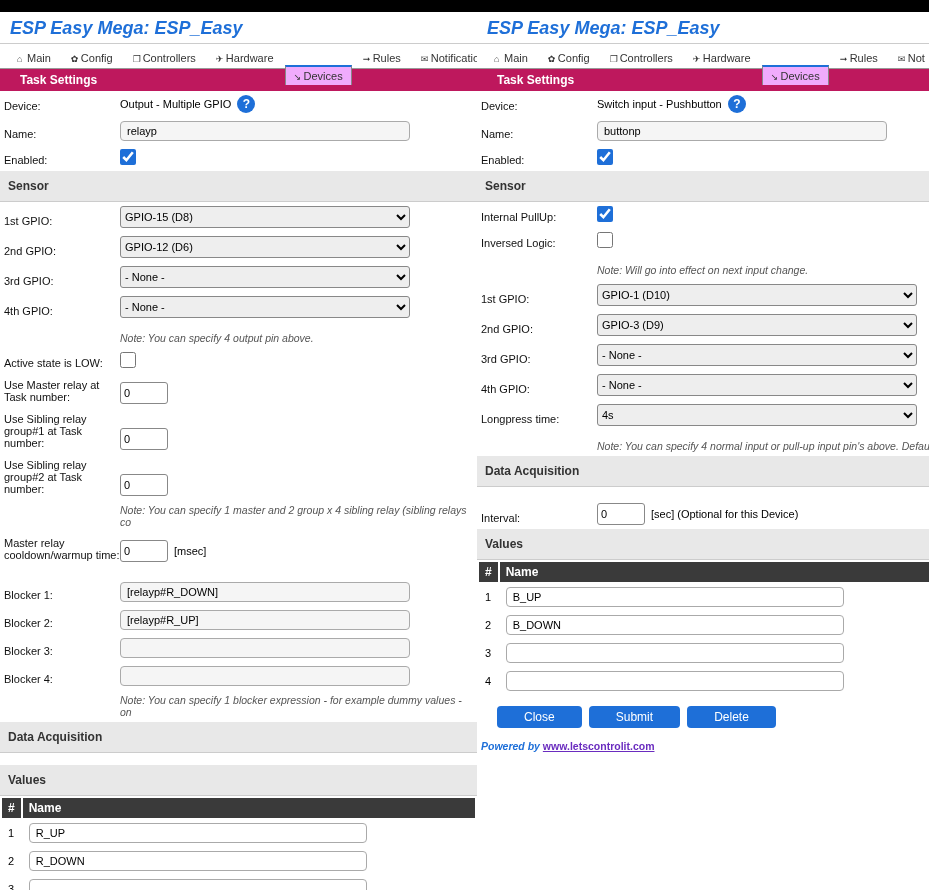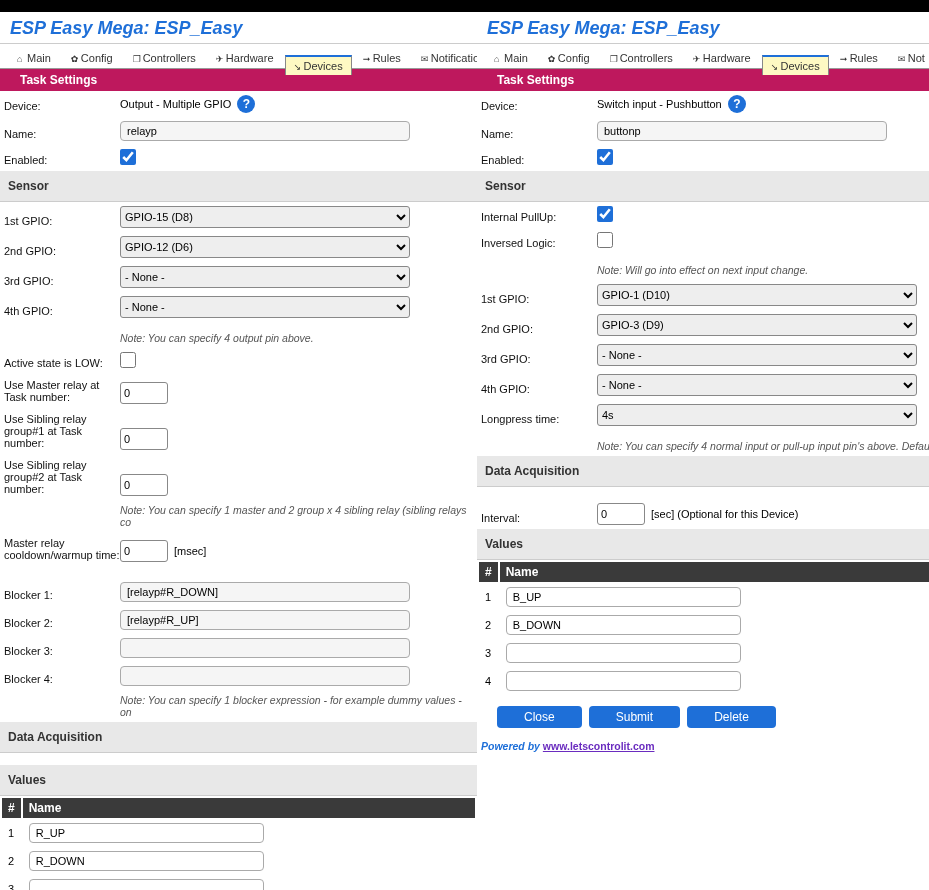--- a/index.html
+++ b/index.html
@@ -2,21 +2,21 @@
 <html><head>
 <meta charset="utf-8">
 <style>
 * { box-sizing: border-box; margin: 0; padding: 0; }
 body { font-family: Verdana, Arial, sans-serif; font-size: 11px; background: #000; display: flex; }
 .panel { background: #fff; width: 475px; flex-shrink: 0; overflow: hidden; margin-top: 12px; }
 .panel.left { width: 477px; }
 .title { color: #1e6fd8; font-size: 18px; font-weight: bold; font-style: italic; padding: 6px 10px 4px; border-bottom: 1px solid #ccc;}
 .tabs { display: flex; border-bottom: 1px solid #999; padding: 4px 4px 0 8px; gap: 2px;}
 .tab { padding: 3px 8px; font-size: 11px; color: #333; border: 1px solid transparent; border-bottom: none; cursor: pointer; white-space: nowrap; }
-.tab.active { border-color: #888; border-top: 2px solid #1e6fd8; background: #fef9c3; position: relative; top: 7px; }
+.tab.active { border-color: #888; border-top: 2px solid #1e6fd8; background: #f0abfc; position: relative; top: 17px; }
 .tab-icon { display: inline-block; width: 8px; height: 8px; margin-right: 2px; font-size: 9px; }
 .section-header { background: #be185d; color: #fff; font-weight: bold; padding: 4px 20px; font-size: 12px; }
 .sub-header { background: #e8e8e8; color: #333; font-weight: bold; padding: 8px 8px; font-size: 12px; border-bottom: 1px solid #ccc;}
 .row { display: flex; padding: 4px 4px; align-items: flex-end; min-height: 26px;}
 .label-col { width: 116px; flex-shrink: 0; font-size: 11px; color: #111; padding: 1px 0;}
 .val-col { flex: 1; }
 input[type=text].wide { width: 290px; height: 20px; border: 1px solid #aaa; border-radius: 4px; padding: 1px 6px; font-size: 11px; background: #f5f5f5;}
 select { height: 22px; border: 1px solid #888; border-radius: 3px; padding: 1px 0; font-size: 11px; background: #eee; }
 select.gpio { width: 290px; }
 select.sw { width: 320px; }
@@ -26,21 +26,21 @@
 .help { display: inline-flex; width: 18px; height: 18px; background: #1e6fd8; color: #fff; border-radius: 50%; text-align: center; font-weight:bold; font-size:12px; align-items: center; justify-content: center;}
 .btn { background: #1e6fd8; color: #fff; border: none; border-radius: 4px; padding: 4px 27px; font-size: 12px; cursor: pointer; margin-right: 4px;}
 .btns-pad { padding: 10px 18px 8px 20px; }
 .footer { font-size: 10.5px; padding: 4px 4px; background: #fff;}
 .footer a { color: #6a2cbf; font-weight: bold; text-decoration: underline; text-align: center;}
 .footer .pb { color: #1e6fd8; font-weight: bold; font-style: italic;}
 .valtable { width: 100%; }
 .valtable th { background: #3a3a3a; color: #fff; padding: 3px 6px; text-align: left; font-size: 12px; }
 .valtable td { padding: 3px 6px; font-size: 11px; }
 .valtable td:first-child { width: 18px; }
-.valtable input { width: 235px; height: 20px; border: 1px solid #aaa; border-radius: 4px; padding: 1px 6px; font-size: 11px;}
+.valtable input { width: 338px; height: 20px; border: 1px solid #aaa; border-radius: 4px; padding: 1px 6px; font-size: 11px;}
 .spin-wrap { position: relative; display: inline-flex; align-items: center;}
 .after-text { margin-left: 6px; font-size: 11px; }
 .gap { height: 12px; }
 </style>
 </head>
 <body>
 
 <div class="panel left">
   <div class="title">ESP Easy Mega: ESP_Easy</div>
   <div class="tabs">

